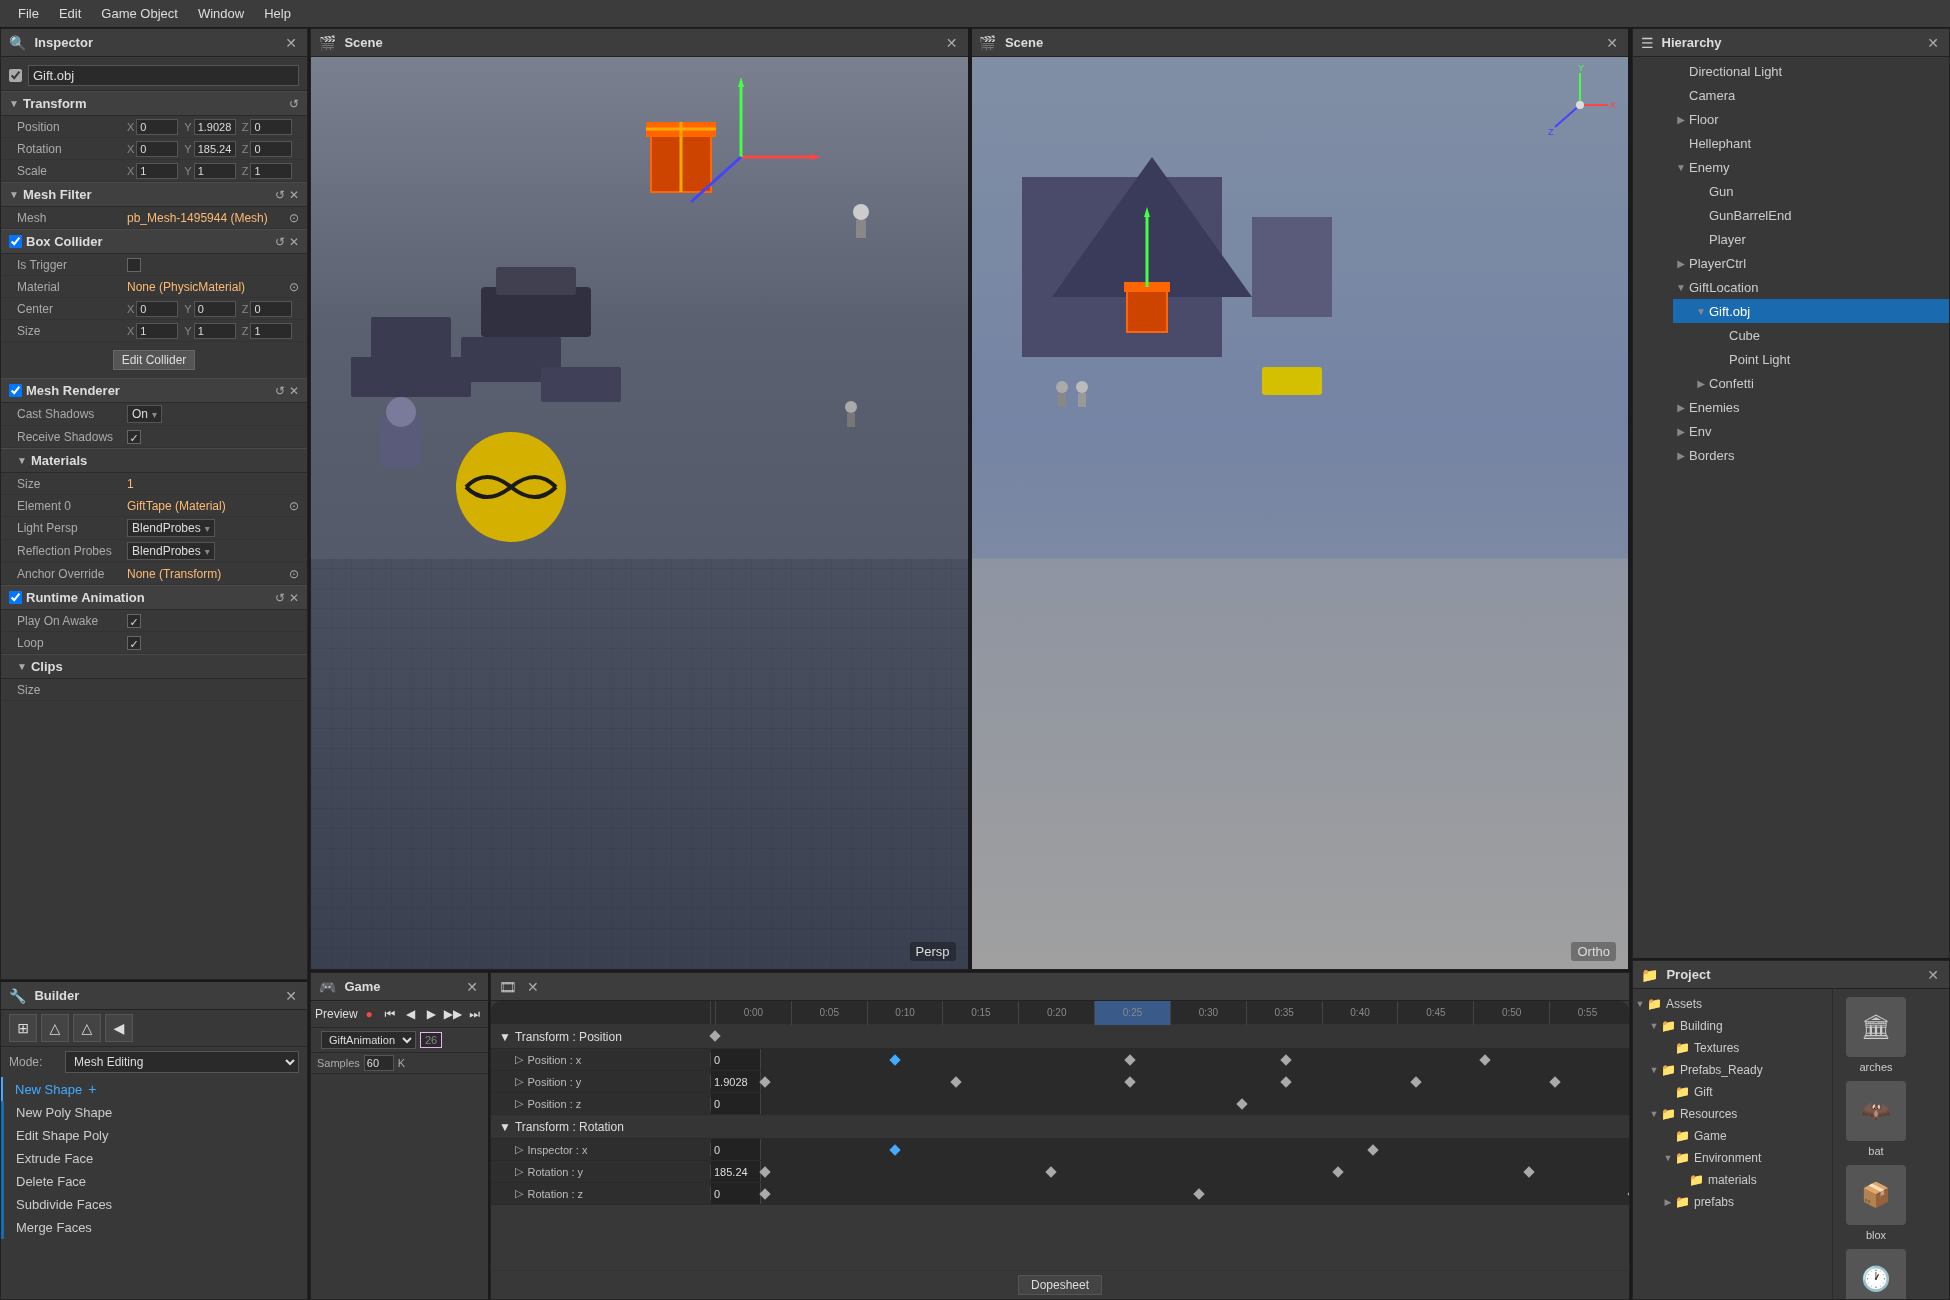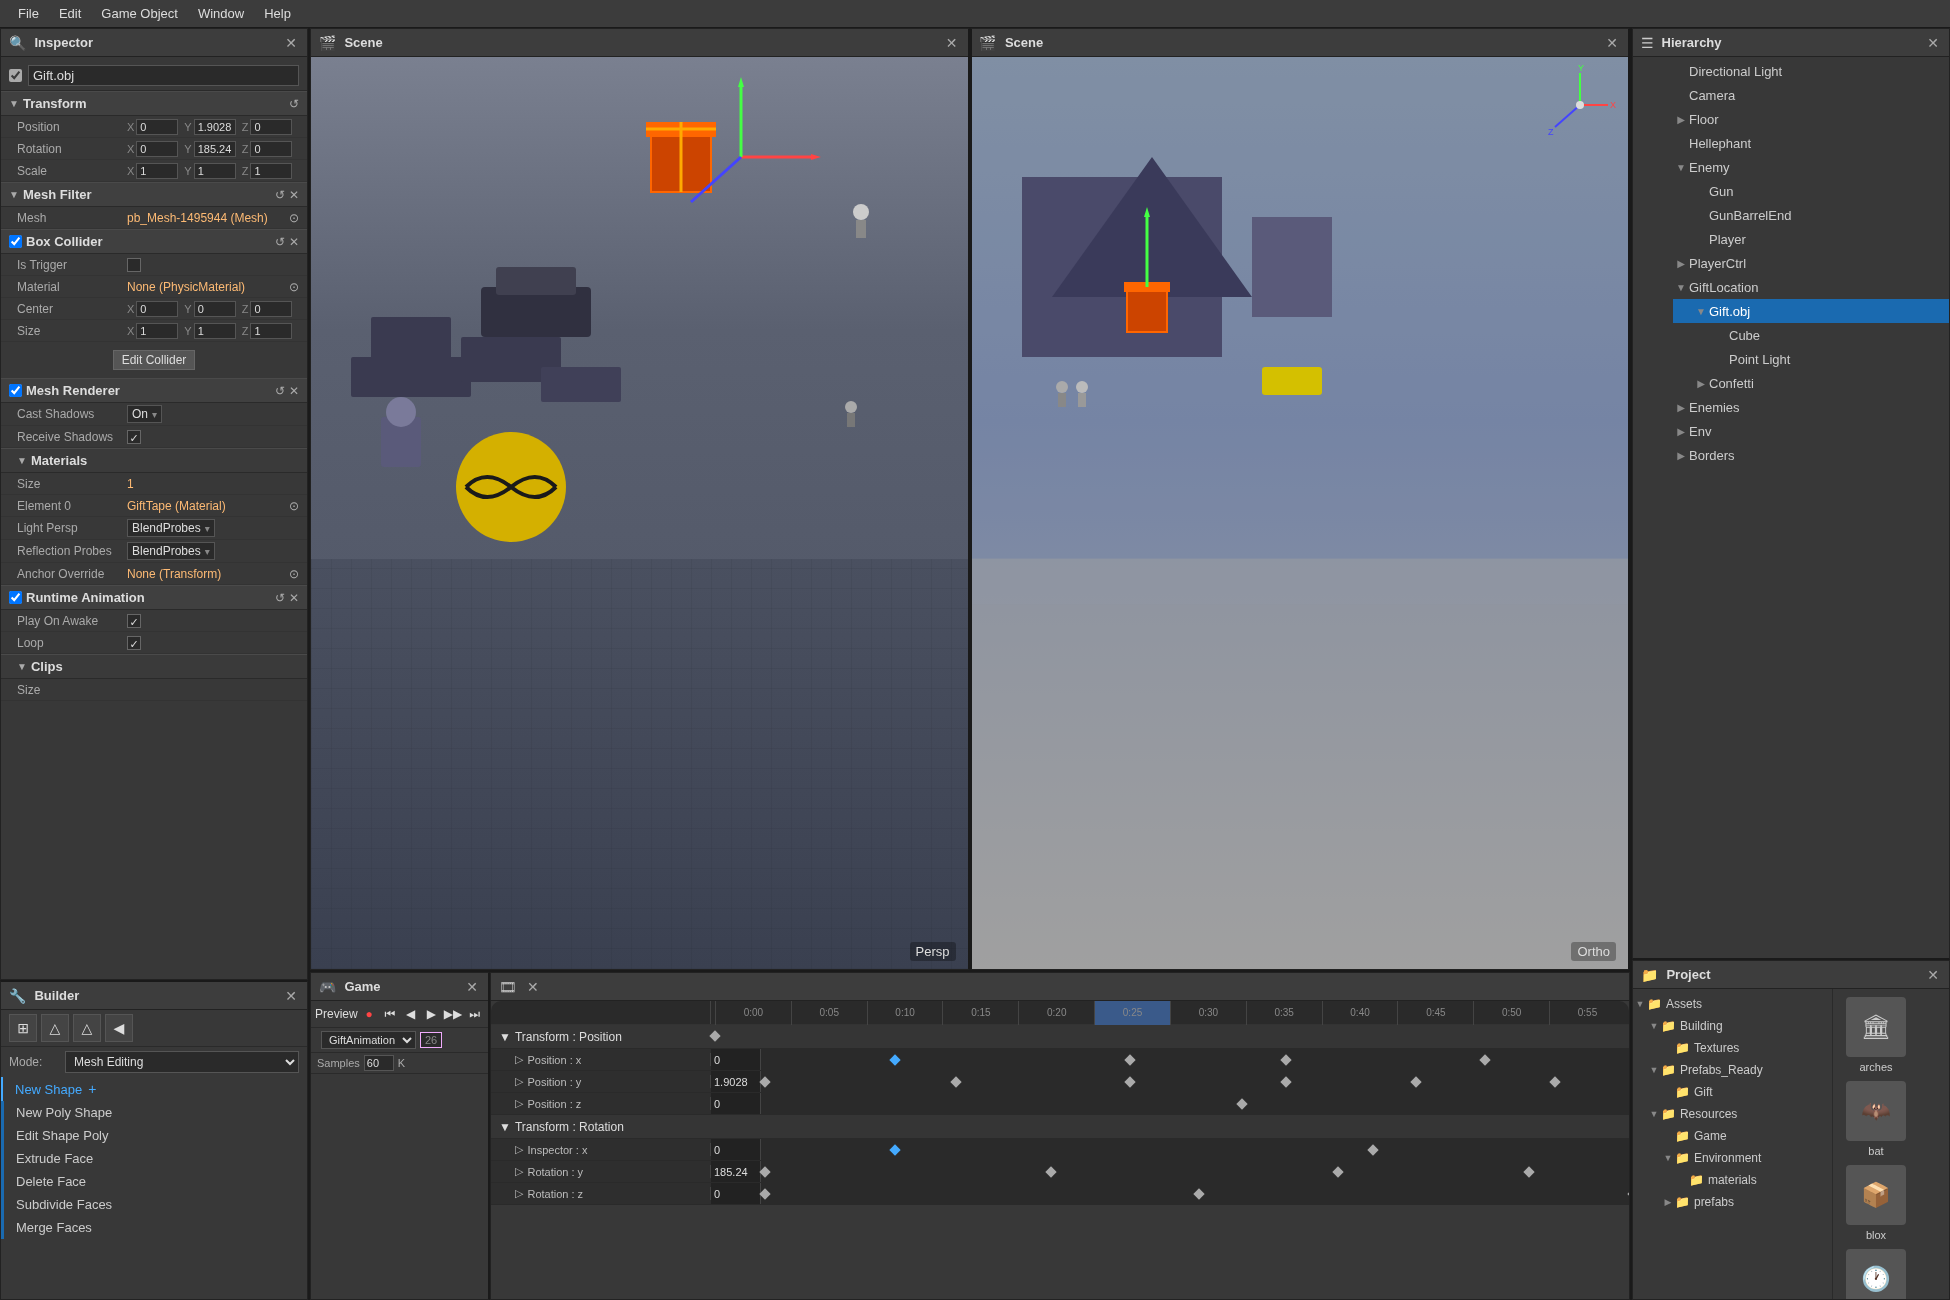--- a/index.html
+++ b/index.html
@@ -1163,20 +1163,23 @@
               <input class="anim-prop-val" type="text" value="0" style="">
               <div class="anim-prop-track">
                 <div class="diamond" style="left:0%;"></div>
                 <div class="diamond" style="left:50%;"></div>
                 <div class="diamond" style="left:100%;"></div>
               </div>
             </div>
 
           </div>
 
+          <div class="dopesheet-btn">
+            <button>Dopesheet</button>
+          </div>
         </div>
       </div>
 
     </div>
 
   </div>
 
   <div class="right-col">
 
     <div class="panel hierarchy-panel">

